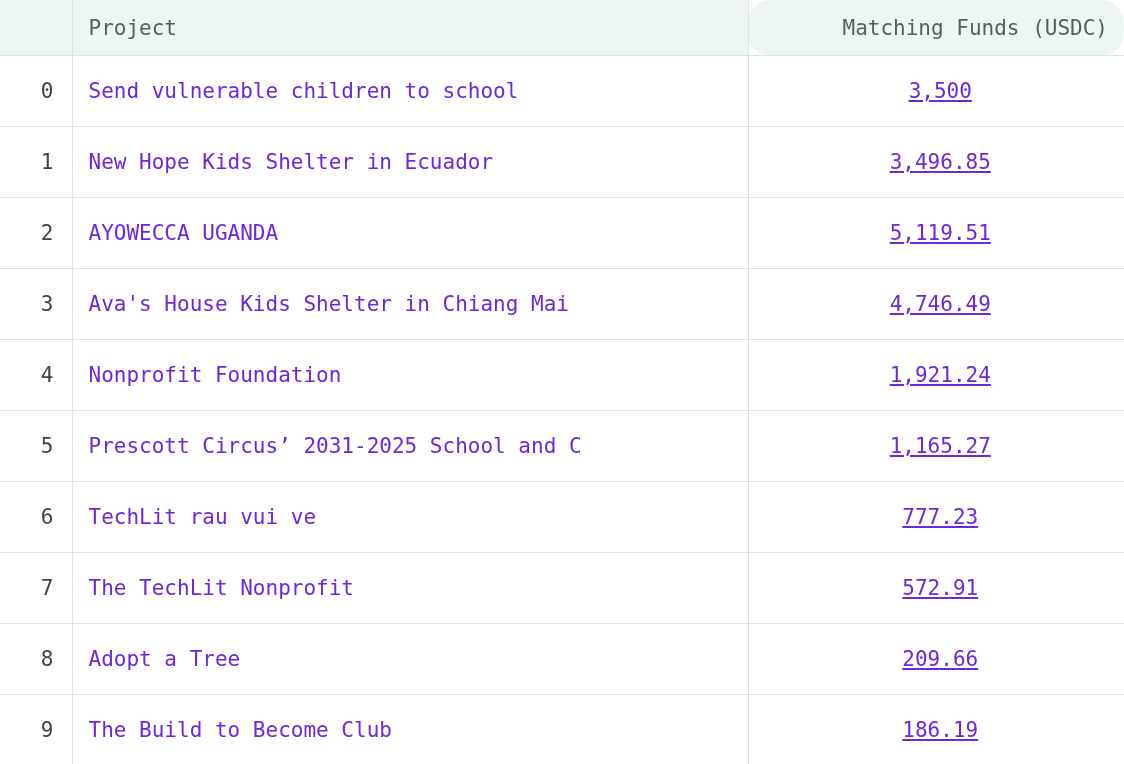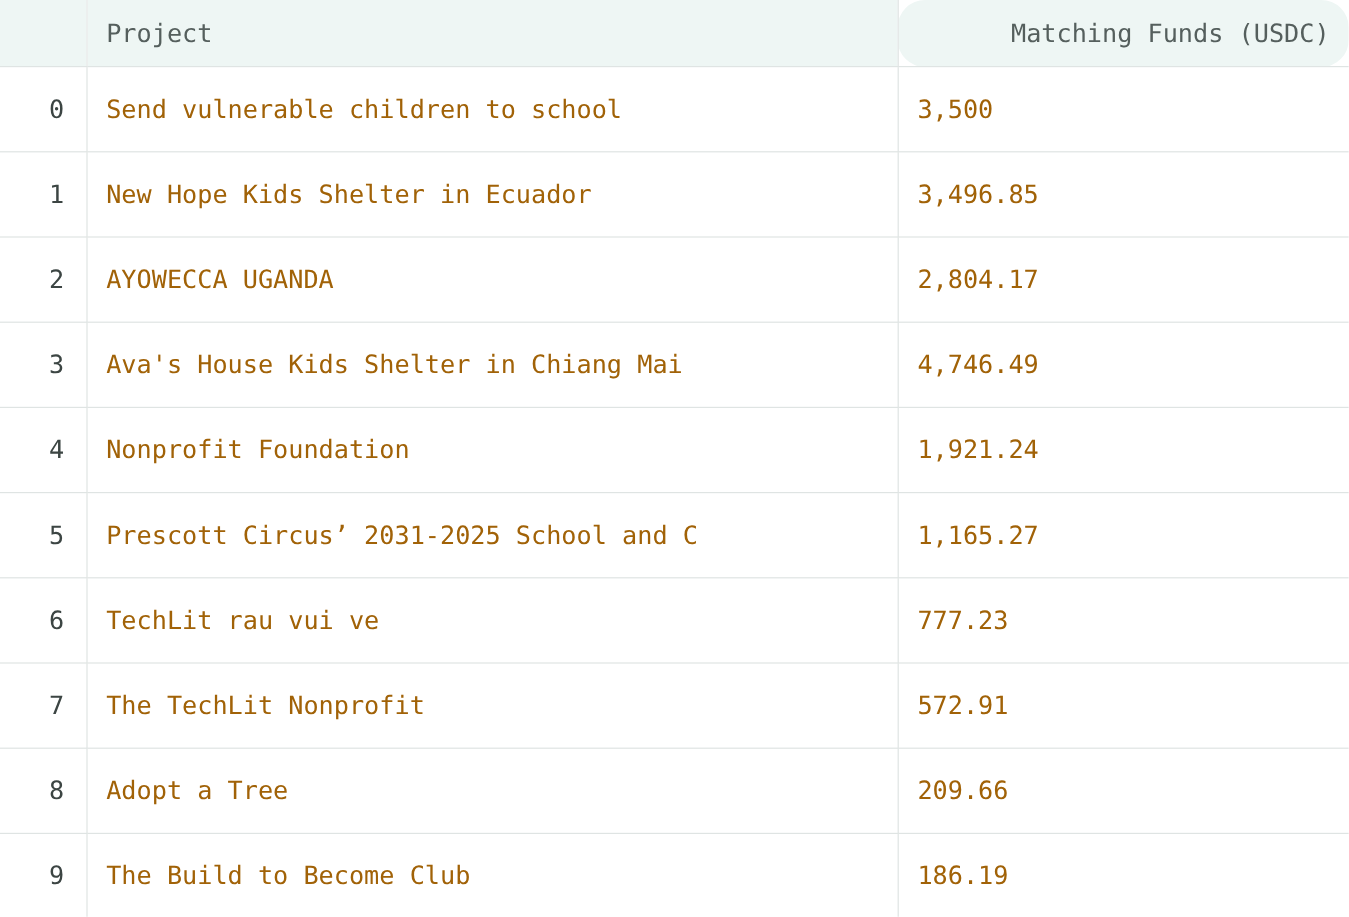--- a/index.html
+++ b/index.html
@@ -56,41 +56,42 @@
 
   thead th.th-funds {
     text-align: right;
     border-radius: 23px;
   }
 
   tbody td {
     height: 70px;
     padding: 0 16px;
     font-size: 21px;
-    color: #a16207;
+    color: #6d28d9;
     border-bottom: 1px solid #dfe4e3;
     white-space: nowrap;
     overflow: hidden;
   }
 
   tbody td.cell-index {
     text-align: right;
     color: #3c4543;
     border-right: 1px solid #dfe4e3;
     padding-right: 18px;
   }
 
   tbody td.cell-project {
     text-align: left;
     border-right: 1px solid #dfe4e3;
   }
 
   tbody td.cell-funds {
-    text-align: left;
+    text-align: center;
     padding-right: 8px;
+    text-decoration: underline;
   }
 
   tbody tr:last-child td {
     border-bottom: 1px solid #dfe4e3;
   }
 </style>
 </head>
 <body>
 
 <div class="table-wrap">
@@ -114,21 +115,21 @@
           <td class="cell-funds">3,500</td>
         </tr>
         <tr>
           <td class="cell-index">1</td>
           <td class="cell-project">New Hope Kids Shelter in Ecuador</td>
           <td class="cell-funds">3,496.85</td>
         </tr>
         <tr>
           <td class="cell-index">2</td>
           <td class="cell-project">AYOWECCA UGANDA</td>
-          <td class="cell-funds">2,804.17</td>
+          <td class="cell-funds">5,119.51</td>
         </tr>
         <tr>
           <td class="cell-index">3</td>
           <td class="cell-project">Ava's House Kids Shelter in Chiang Mai</td>
           <td class="cell-funds">4,746.49</td>
         </tr>
         <tr>
           <td class="cell-index">4</td>
           <td class="cell-project">Nonprofit Foundation</td>
           <td class="cell-funds">1,921.24</td>

